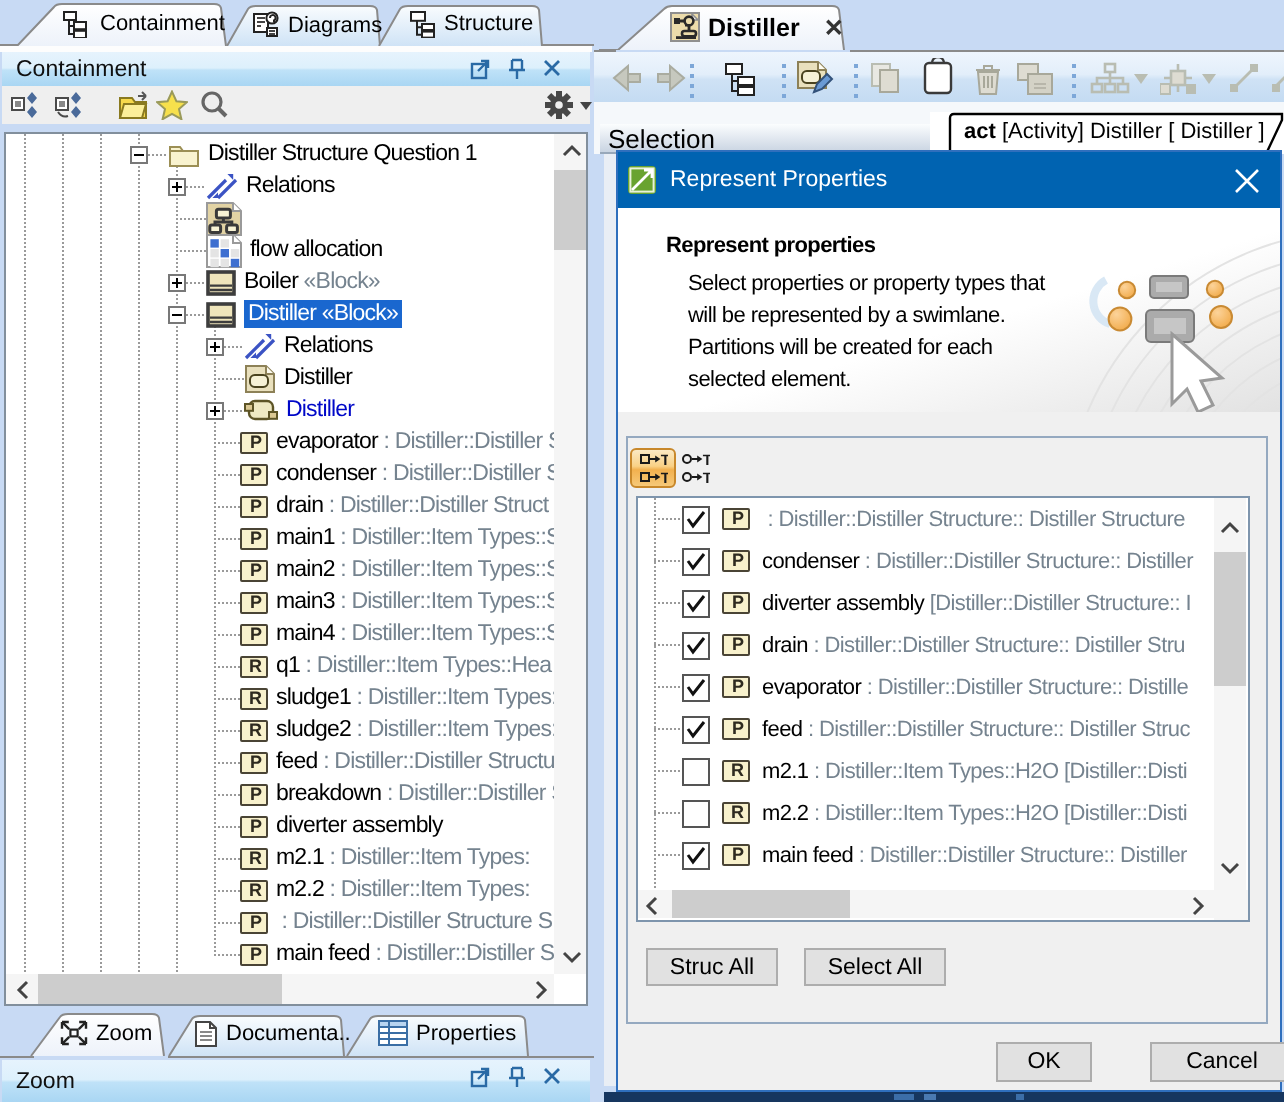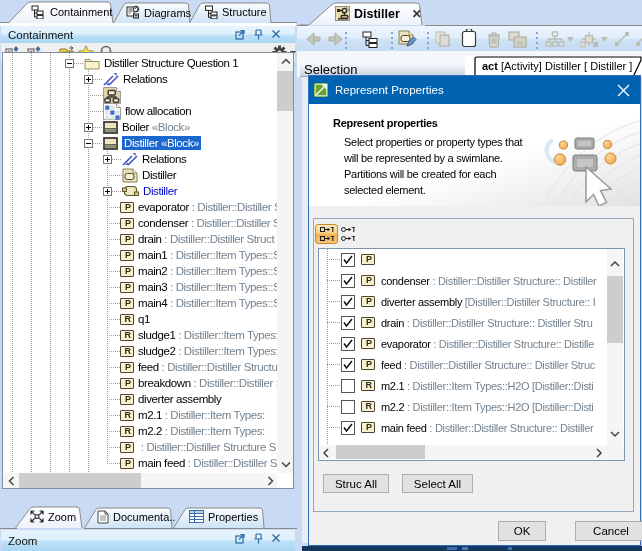--- a/index.html
+++ b/index.html
@@ -7,21 +7,21 @@
 .abs{position:absolute}
 svg{display:block}
 
 .tabline{position:absolute;height:1px;background:#8a8a8a;z-index:1}
 .tab{position:absolute;z-index:1}
 .tab>span{position:absolute;display:flex;align-items:center;gap:4px;white-space:nowrap;font-size:11px;color:#000}
 .tab.sel{z-index:3}
 .phdr{position:absolute;left:1px;width:294px;height:17px;background:linear-gradient(#e6f3fd 0%,#ddf0fc 47%,#bfe2f8 53%,#a9d6f3 100%);display:flex;align-items:center;font-size:11.5px;color:#101010;padding-left:7px}
 .ptool{position:absolute;left:1px;width:294px;height:19px;background:#efefef}
 
-#tree{position:absolute;left:2px;top:52px;width:292px;height:437px;background:#fff;border:1px solid #828f9c;overflow:hidden}
+#tree{position:absolute;left:2px;top:66px;width:292px;height:437px;background:#fff;border:1px solid #828f9c;overflow:hidden}
 .trow{position:absolute;left:0;height:16px;display:flex;align-items:center;white-space:nowrap;font-size:11.5px;letter-spacing:-0.4px}
 .gsuf{color:#75838f}
 .vguide{position:absolute;width:1px;background-image:repeating-linear-gradient(to bottom,#9a9a9a 0 1px,transparent 1px 2px)}
 .hstub{position:absolute;height:1px;background-image:repeating-linear-gradient(to right,#9a9a9a 0 1px,transparent 1px 2px)}
 .exp{position:absolute;width:9px;height:9px;background:#fff;border:1px solid #787878;z-index:2}
 .exp:before{content:"";position:absolute;left:1px;top:3px;width:5px;height:1px;background:#000}
 .exp.plus:after{content:"";position:absolute;left:3px;top:1px;width:1px;height:5px;background:#000}
 .pricon{display:inline-block;width:14px;height:11px;border:1.5px solid #4a4435;border-radius:1px;background:#f8f1cc;color:#2e2a1f;font-size:9px;font-weight:bold;text-align:right;line-height:9px;padding-right:2px;margin:0 4px 0 0;flex:0 0 auto;letter-spacing:0}
 .ticon{margin-right:4px;flex:0 0 auto}
 
@@ -309,20 +309,21 @@
 <div class="hstub" style="left:104px;top:250px;width:13px"></div>
 <div class="trow" style="left:117px;top:242px">
       <span class="pricon">P</span>
       <span>main4</span>
       <span class="gsuf">&nbsp;: Distiller::Item Types::S</span>
     </div>
 <div class="hstub" style="left:104px;top:266px;width:13px"></div>
 <div class="trow" style="left:117px;top:258px">
       <span class="pricon">R</span>
       <span>q1</span>
+      <span class="gsuf">&nbsp;: Distiller::Item Types::Hea</span>
     </div>
 <div class="hstub" style="left:104px;top:282px;width:13px"></div>
 <div class="trow" style="left:117px;top:274px">
       <span class="pricon">R</span>
       <span>sludge1</span>
       <span class="gsuf">&nbsp;: Distiller::Item Types::Slu</span>
     </div>
 <div class="hstub" style="left:104px;top:298px;width:13px"></div>
 <div class="trow" style="left:117px;top:290px">
       <span class="pricon">R</span>
@@ -631,20 +632,21 @@
 <div class="lrow" style="top:0px">
           <span style="width:22px;flex:0 0 auto"></span>
           <span class="cb">
             <svg width="14" height="14" viewBox="0 0 14 14" style="position:absolute;left:-1px;top:-1px">
               <path d="M3 6.5 L5.5 10 L11 3" fill="none" stroke="#111" stroke-width="1.5"></path>
             </svg>
           </span>
           <span style="width:6px;flex:0 0 auto"></span>
           <span class="pricon" style="margin:0">P</span>
           <span style="width:6px;flex:0 0 auto"></span>
+          <span class="gsuf">&nbsp;: Distiller::Distiller Structure:: Distiller Structure</span>
         </div>
 <div class="hstub" style="left:8px;top:31px;width:14px"></div>
 <div class="lrow" style="top:21px">
           <span style="width:22px;flex:0 0 auto"></span>
           <span class="cb">
             <svg width="14" height="14" viewBox="0 0 14 14" style="position:absolute;left:-1px;top:-1px">
               <path d="M3 6.5 L5.5 10 L11 3" fill="none" stroke="#111" stroke-width="1.5"></path>
             </svg>
           </span>
           <span style="width:6px;flex:0 0 auto"></span>

